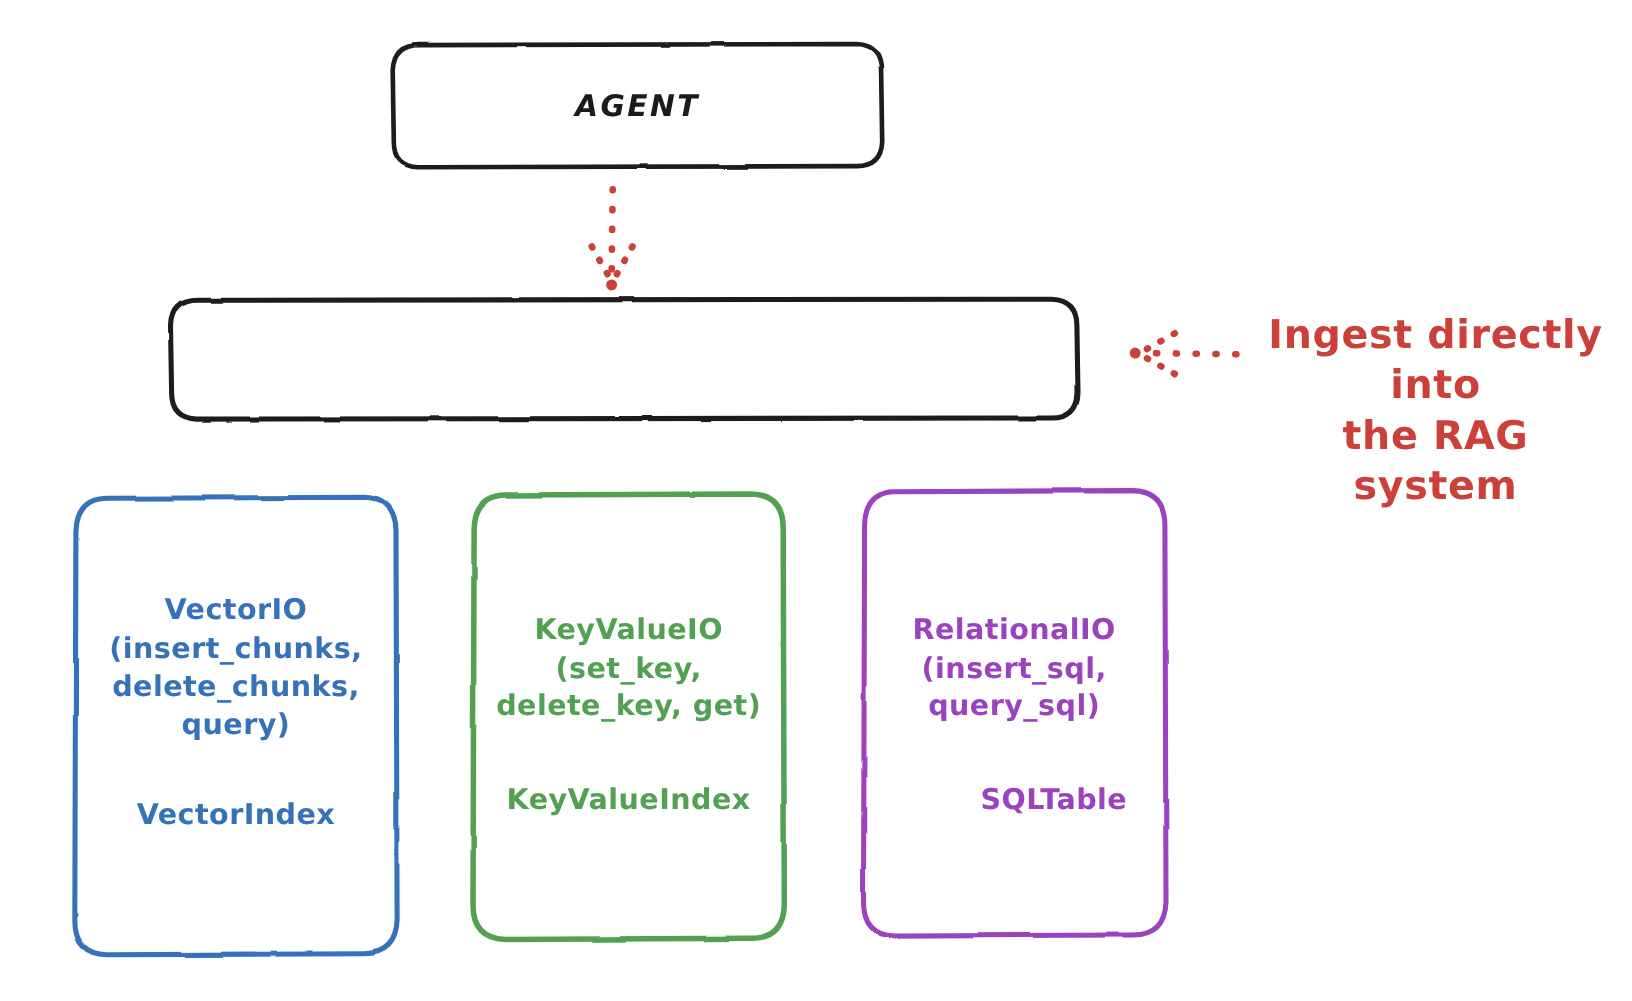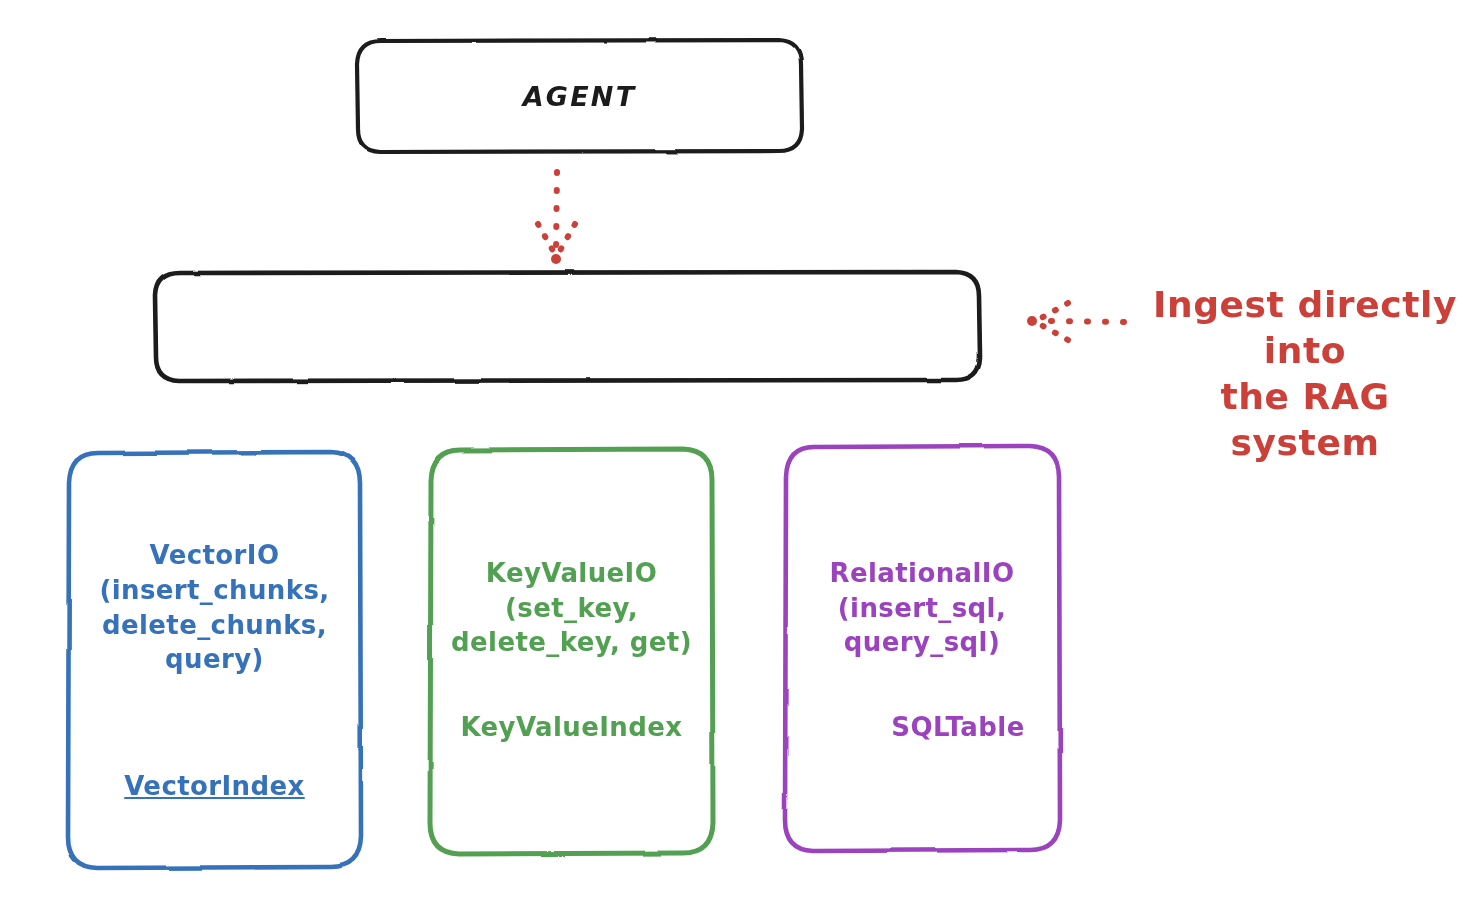--- a/index.html
+++ b/index.html
@@ -126,21 +126,21 @@
     </g>
   </svg>
 
   <div class="node-label black-box-label" style="left:357px; top:41px; width:445px; height:111px;">AGENT</div>
 
 
   <div class="node-label card-label blue-text" style="left:68px; top:525px; width:293px; height:165px;">VectorIO
 (insert_chunks,
 delete_chunks,
 query)</div>
-  <div class="node-label card-sub blue-text" style="left:68px; top:764px; width:293px; height:44px;text-decoration:underline;">VectorIndex</div>
+  <div class="node-label card-sub blue-text" style="left:68px; top:719px; width:293px; height:44px;">VectorIndex</div>
 
   <div class="node-label card-sub green-text" style="left:428px; top:705px; width:287px; height:44px;">KeyValueIndex</div>
   <div class="node-label card-label green-text" style="left:428px; top:545px; width:287px; height:126px;">KeyValueIO
 (set_key,
 delete_key, get)</div>
 
   <div class="node-label card-label purple-text" style="left:783px; top:545px; width:278px; height:126px;">RelationalIO
 (insert_sql,
 query_sql)</div>
   <div class="node-label card-sub purple-text" style="left:783px; top:705px; width:278px; height:44px;margin-left:36px;">SQLTable</div>

